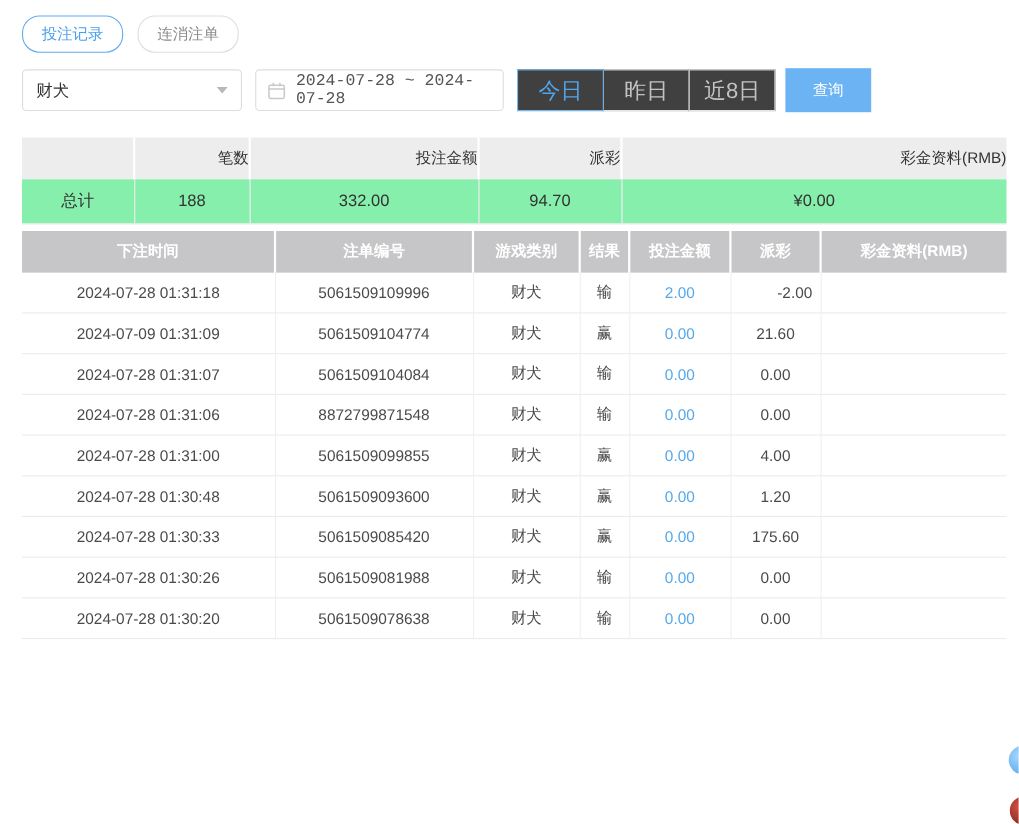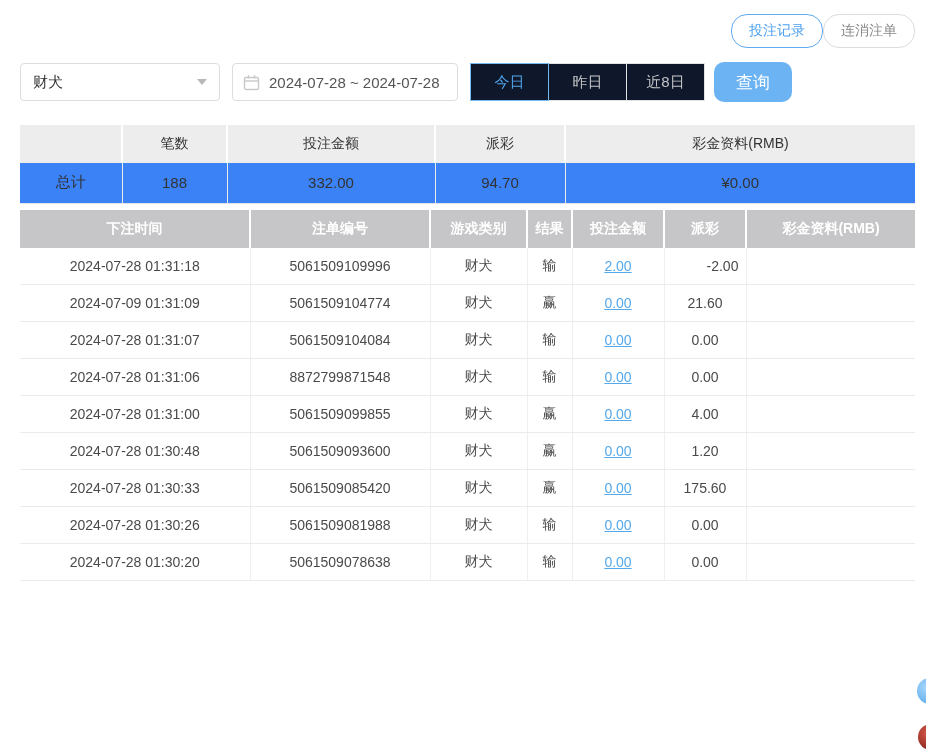--- a/index.html
+++ b/index.html
@@ -15,21 +15,21 @@
   body{
     background:#fff;
     font-family:"Liberation Sans","DejaVu Sans",sans-serif;
     position:relative;
     overflow:hidden;
     color:#4a4a4a;
   }
   .page{padding:14px 11px 0 20px;}
 
   
-  .tabs{display:flex;justify-content:flex-end;}
+  .tabs{display:flex;gap:13px;}
   .tab{
     height:34px;padding:0 17px;background:#fff;
     border:1px solid #ddd;border-radius:16px;
     font-size:14px;color:#8a8a8a;cursor:pointer;
     display:flex;align-items:center;justify-content:center;
     font-family:inherit;
   }
   .tab.active{border-color:#5fabf0;color:var(--accent-blue);}
 
   
@@ -44,68 +44,68 @@
     width:0;height:0;
     border-left:5px solid transparent;border-right:5px solid transparent;
     border-top:6px solid #b8b8b8;
   }
   .date-input{
     width:226px;height:38px;border:1px solid #ddd;border-radius:4px;
     display:flex;align-items:center;margin-left:12px;
     padding:0 10px;background:#fff;cursor:pointer;
   }
   .date-input .cal{margin-right:9px;display:flex;}
-  .date-input .value{font-size:15px;color:#555;}
+  .date-input .value{font-size:15px;color:#555;font-family:Liberation Mono, monospace;}
 
   .quick-group{display:flex;margin-left:12px;}
   .quick-btn{
-    width:79px;height:38px;background:#0f172a;border:1px solid #e3e3e3;
-    font-size:15px;color:#c3c3c5;cursor:pointer;font-family:inherit;
+    width:79px;height:38px;background:#404040;border:1px solid #e3e3e3;
+    font-size:20px;color:#c3c3c5;cursor:pointer;font-family:inherit;
   }
   .quick-btn + .quick-btn{margin-left:-1px;}
   .quick-btn.active{
     border-color:#74b9f2;color:#51a4ea;position:relative;z-index:1;
   }
   .query-btn{
-    width:78px;height:40px;margin-left:9px;border:none;border-radius:10px;
-    background:var(--query-btn-bg);color:#fff;font-size:17px;cursor:pointer;
+    width:78px;height:40px;margin-left:9px;border:none;border-radius:0;
+    background:var(--query-btn-bg);color:#fff;font-size:14px;cursor:pointer;
     font-family:inherit;
   }
 
   
   table{border-collapse:collapse;table-layout:fixed;width:895px;}
 
   .summary-table{margin-top:23px;}
   .summary-table th{
     height:38px;background:var(--summary-header-bg);
-    font-size:14px;font-weight:normal;color:#333;text-align:center;
+    font-size:14px;font-weight:normal;color:#333;text-align:right;
     border-right:2px solid #fff;
   }
   .summary-table th:last-child{border-right:none;}
   .summary-table td{
-    height:40px;background:#3b82f6;text-align:center;
+    height:40px;background:#86efac;text-align:center;
     font-size:15px;color:#333;
     border-right:1px solid #ececec;border-bottom:1px solid #e4e4e4;
   }
   .summary-table td:last-child{border-right:none;}
 
   .bet-table{margin-top:6px;}
   .bet-table th{
     height:38px;background:var(--table-header-bg);color:#fff;
     font-size:14px;font-weight:bold;text-align:center;
     border-right:2px solid #fff;
   }
   .bet-table th:last-child{border-right:none;}
   .bet-table td{
     height:37px;background:#fff;text-align:center;
     font-size:14px;color:#4a4a4a;
     border-right:1px solid #efefef;border-bottom:1px solid #ebebeb;
   }
   .bet-table td:last-child{border-right:none;}
-  .bet-link{color:var(--link-blue);text-decoration:underline;cursor:pointer;text-align:right;}
+  .bet-link{color:var(--link-blue);cursor:pointer;text-align:right;}
   .neg{color:var(--negative-red);padding-left:35px;}
 
   
   .float-btn{position:absolute;width:26px;height:26px;border-radius:50%;cursor:pointer;}
   .float-btn.blue{top:678px;left:917px;background:radial-gradient(circle at 35% 35%, #a5d6fb, #4aa0e8);}
   .float-btn.red{top:724px;left:918px;background:radial-gradient(circle at 35% 35%, #d35445, #6e1a14);}
 </style>
 </head>
 <body>
 

